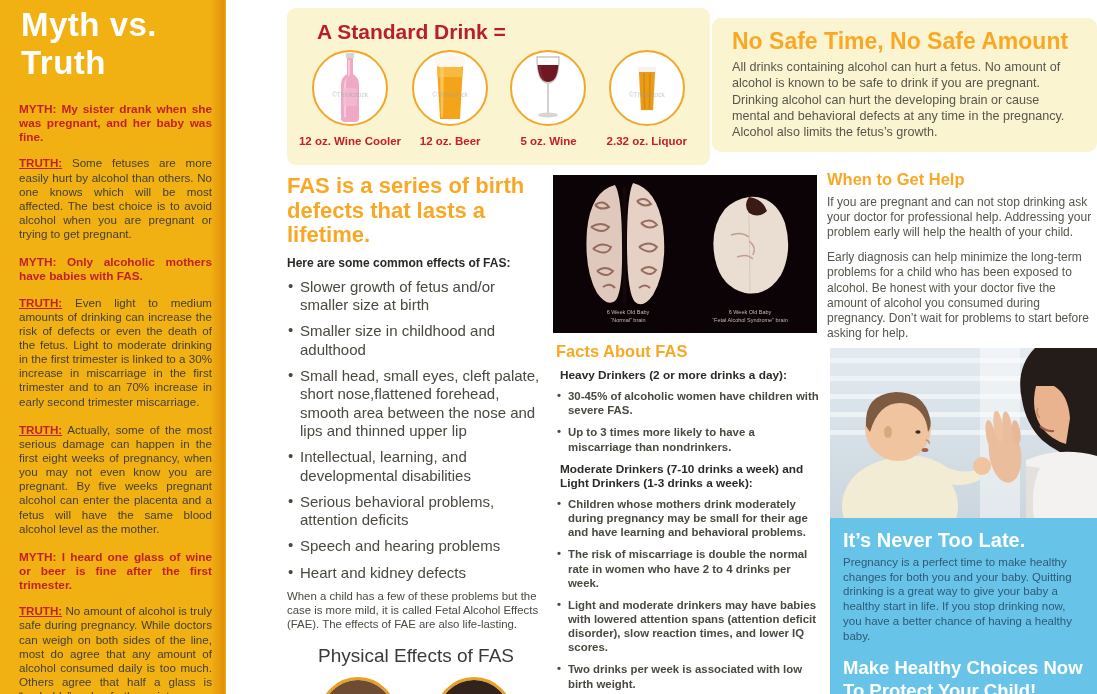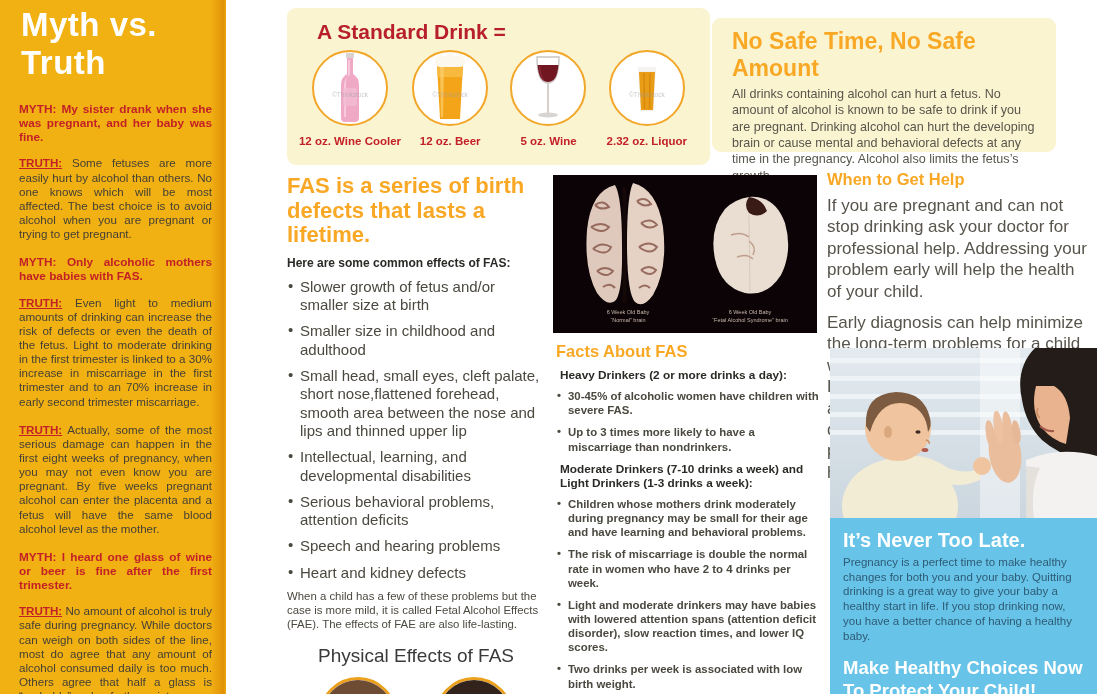--- a/index.html
+++ b/index.html
@@ -33,21 +33,21 @@
   .drink-circle {
     width:76px; height:76px; border-radius:50%; background:#fff;
     border:2.5px solid #F2A72A; display:flex; align-items:center; justify-content:center;
     position:relative; overflow:hidden;
   }
   .watermark {
     position:absolute; bottom:26px; left:0; right:0; text-align:center;
     font-size:6.5px; color:rgba(160,160,160,.55); pointer-events:none;
   }
   .drink-label { color:#C22127; font-weight:bold; font-size:11.5px; margin-top:9px; white-space:nowrap;text-align:right; }
-  .nosafe-card { left:712px; top:18px; width:344px; height:134px; padding:10px 18px 0 20px; }
+  .nosafe-card { left:712px; top:18px; width:385px; height:134px; padding:10px 18px 0 20px; }
   .nosafe-card h2 { color:#F9A825; font-size:23px; font-weight:bold; margin-bottom:4px; }
   .nosafe-card p { color:#58554C; font-size:12.6px; line-height:1.3; }
   
   .fas-section { position:absolute; left:287px; top:174px; width:258px; }
   .fas-section h2 { color:#F9A825; font-size:22px; line-height:1.12; font-weight:bold; margin-bottom:8px; }
   .fas-sub { color:#2B2A26; font-weight:bold; font-size:12px; margin-bottom:8px; }
   ul.effects { list-style:none; }
   ul.effects li {
     color:#4B483F; font-size:15px; line-height:1.22;
     padding-left:13px; position:relative; margin-bottom:8px;
@@ -72,21 +72,21 @@
   .facts-head { color:#2B2A26; font-weight:bold; font-size:11.8px; line-height:1.2; margin:2px 0 7px 4px; }
   ul.facts { list-style:none; margin-bottom:4px; }
   ul.facts li {
     color:#4B483F; font-size:11.4px; line-height:1.24;
     padding-left:12px; position:relative; margin-bottom:8px;font-weight:bold;
   }
   ul.facts li::before { content:"•"; position:absolute; left:1px; top:-1px; }
   
   .help-section { position:absolute; left:827px; top:170px; width:266px; }
   .help-section h2 { color:#F9A825; font-size:16.5px; font-weight:bold; margin-bottom:6px; }
-  .help-section p { color:#57544B; font-size:17px; line-height:1.26; margin-bottom:10px; }
+  .help-section p { color:#57544B; font-size:12px; line-height:1.26; margin-bottom:10px; }
   .photo { position:absolute; left:830px; top:348px; width:267px; height:170px; overflow:hidden; }
   .blue-box {
     position:absolute; left:830px; top:518px; width:267px; height:176px;
     background:#67C4E8; padding:11px 12px 0 13px;
   }
   .blue-box h2 { color:#fff; font-size:20px; font-weight:bold; margin-bottom:3px; }
   .blue-box p { color:#2E5B76; font-size:11.5px; line-height:1.28; }
   .cta { color:#fff; font-size:18.5px; font-weight:bold; line-height:1.25; margin-top:13px; }
 </style>
 </head>

